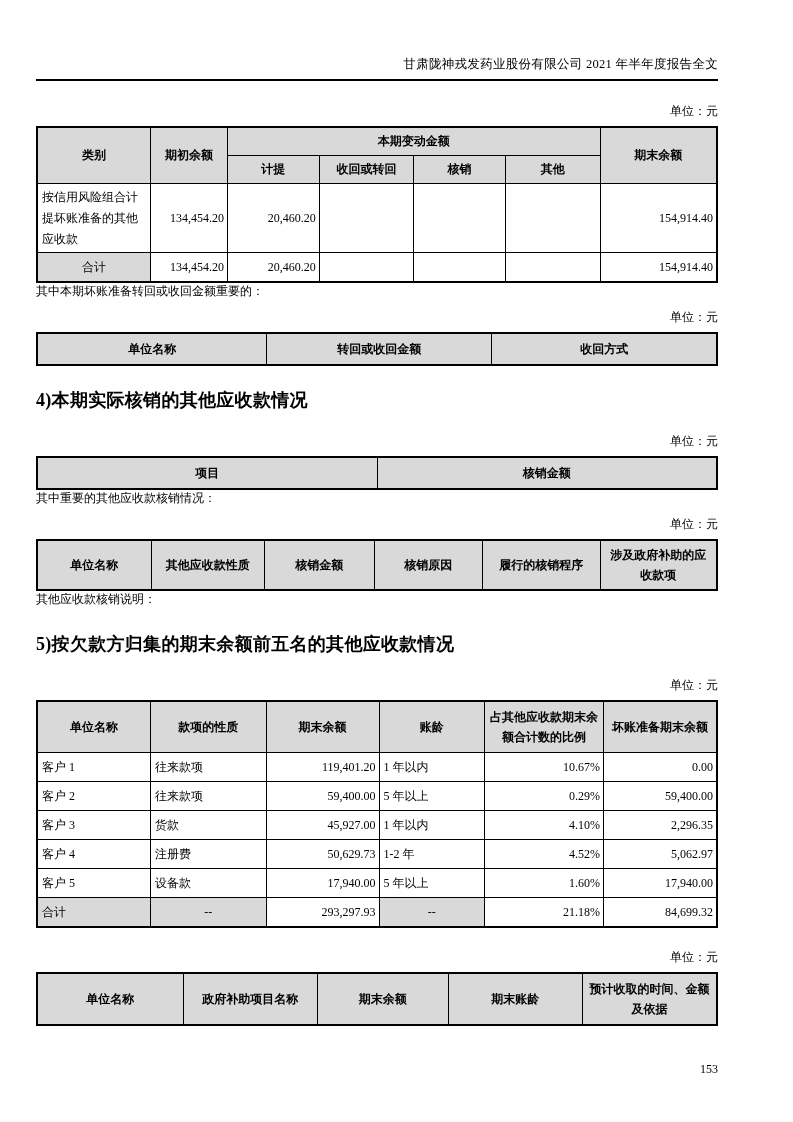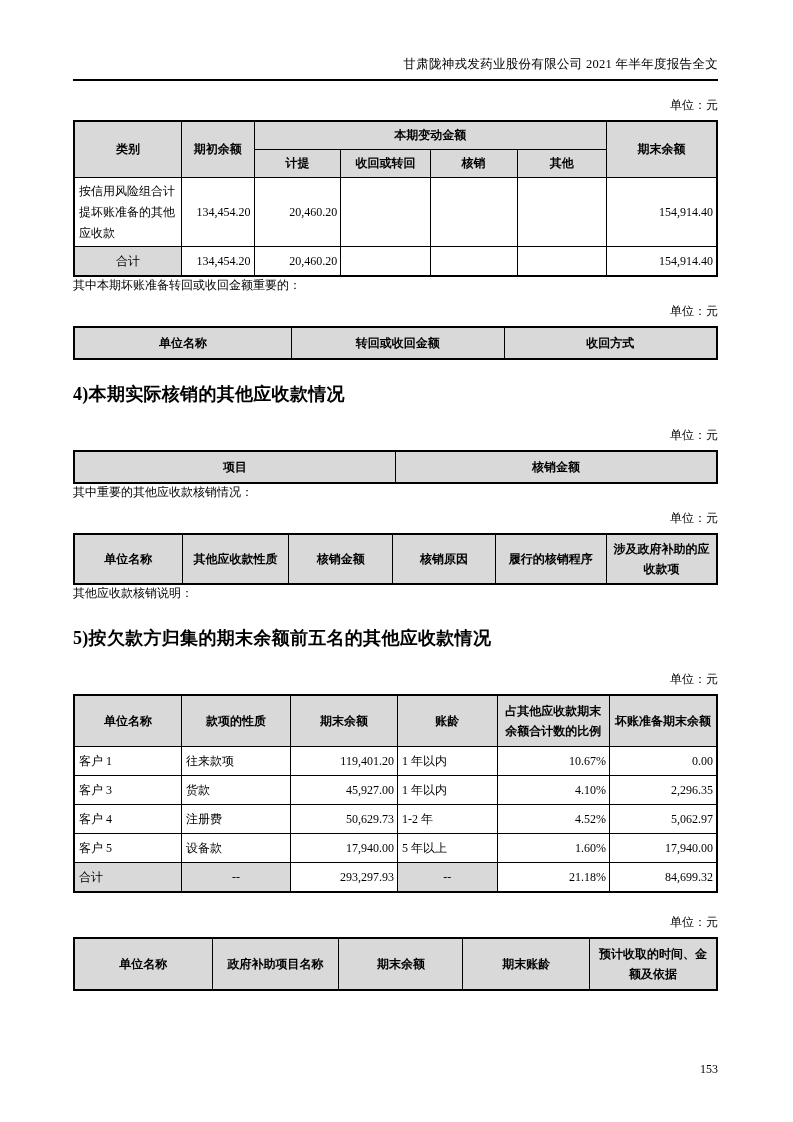--- a/index.html
+++ b/index.html
@@ -5,34 +5,34 @@
   html,body { margin:0; padding:0; background:#ffffff; }
   .page {
     position:relative;
     width:793px; height:1122px;
     margin:0 auto;
     background:#ffffff;
     color:#000;
     font-family:"Liberation Serif", serif;
     font-size:12px;
     box-sizing:border-box;
-    padding:56px 75px 0 73px;
+    padding:56px 75px 0 36px;
     overflow:hidden;
   }
   .doc-header {
     text-align:right;
     font-size:12.5px;
     padding-bottom:6px;
     border-bottom:2px solid #000;
     letter-spacing:0.3px;
   }
   .unit-label {
     text-align:right;
     font-size:12px;
-    margin:16px 0 6px 0;
+    margin:22px 0 6px 0;
   }
   .unit-label.tight { margin-top:9px; }
   .unit-label.wide  { margin-top:21px; }
   table {
     width:100%;
     border-collapse:collapse;
     table-layout:fixed;
     border:2px solid #000;
   }
   td {
@@ -210,20 +210,28 @@
     </tr>
     <tr class="h28">
       <td class="al">客户 1</td>
       <td class="al">往来款项</td>
       <td class="ar">119,401.20</td>
       <td class="al">1 年以内</td>
       <td class="ar">10.67%</td>
       <td class="ar">0.00</td>
     </tr>
     <tr class="h28">
+      <td class="al">客户 2</td>
+      <td class="al">往来款项</td>
+      <td class="ar">59,400.00</td>
+      <td class="al">5 年以上</td>
+      <td class="ar">0.29%</td>
+      <td class="ar">59,400.00</td>
+    </tr>
+    <tr class="h28">
       <td class="al">客户 3</td>
       <td class="al">货款</td>
       <td class="ar">45,927.00</td>
       <td class="al">1 年以内</td>
       <td class="ar">4.10%</td>
       <td class="ar">2,296.35</td>
     </tr>
     <tr class="h28">
       <td class="al">客户 4</td>
       <td class="al">注册费</td>

